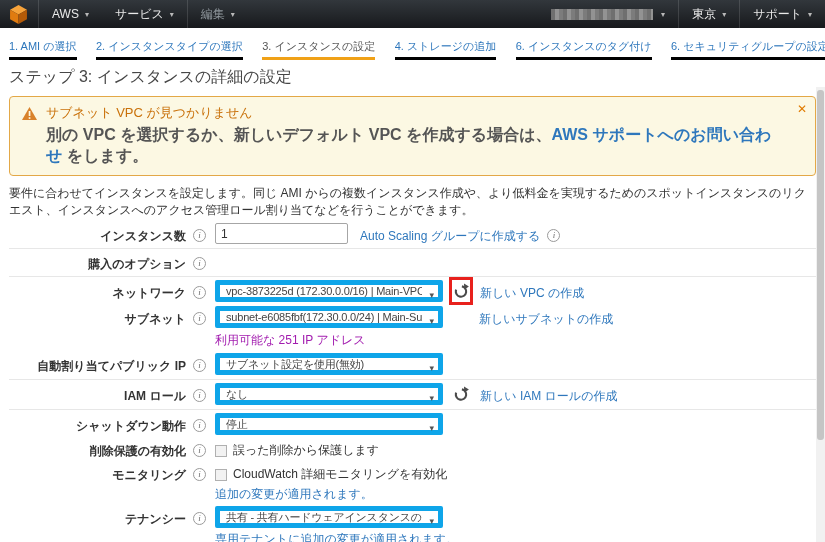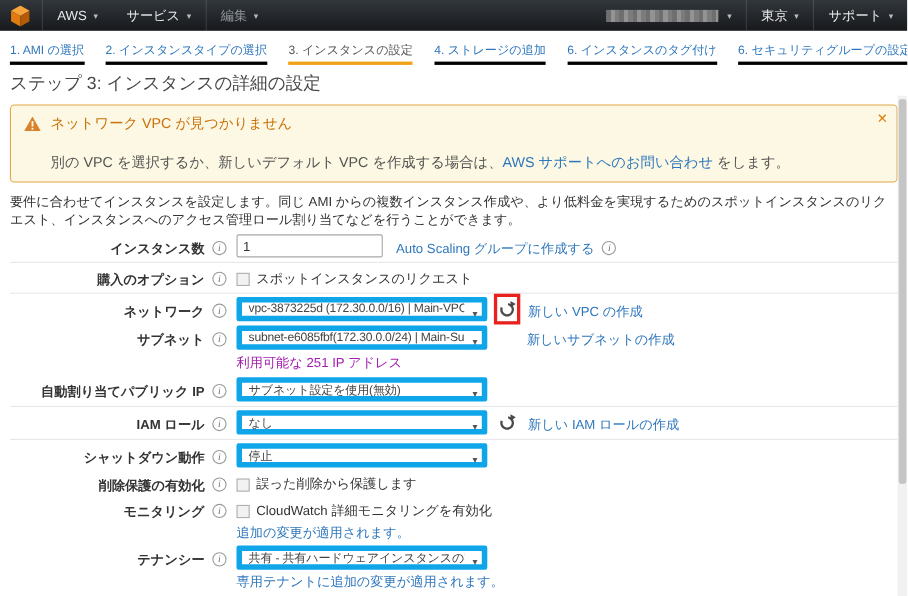--- a/index.html
+++ b/index.html
@@ -23,21 +23,21 @@
   .steps { padding:8px 0 0 9px; white-space:nowrap; }
   .step { display:inline-block; margin-right:15px; padding-bottom:3px; border-bottom:3px solid #000000; font-size:11px; color:#2e77bc; cursor:pointer; }
   .step.active { color:#555; font-weight:normal; border-bottom-color:#f0a117; }
 
   .page-title { margin:7px 0 0 9px; font-size:16px; color:#464646; font-weight:400; }
 
   
   .warning { position:relative; margin:8px 9px 0 9px; background:#fcf8e3; border:1px solid #e3a847; border-radius:4px; padding:7px 30px 8px 12px; }
   .warning-head { display:flex; align-items:center; gap:9px; }
   .warning-title { color:#c9710a; font-size:13px; }
-  .warning-body { margin:18px 0 0 24px; font-size:13px; color:#555; }
+  .warning-body { margin:3px 0 0 24px; font-size:16px; color:#555;font-weight:bold; }
   .link { color:#2e77bc; text-decoration:none; cursor:pointer; }
   .warning-close { position:absolute; top:5px; right:8px; color:#e07b00; font-size:12px; font-weight:bold; cursor:pointer; }
 
   .intro { margin:9px 9px 0 9px; font-size:12px; color:#333; line-height:1.42; }
 
   
   .form { margin-top:3px; font-size:12px; }
   .frow { display:flex; align-items:flex-start; padding:2px 0; }
   .frow.tight { padding:1px 0; }
   .flabel { width:186px; text-align:right; font-weight:bold; font-size:12px; color:#333; padding-top:5px; flex:none; }
@@ -127,21 +127,21 @@
 
   <h1 class="page-title">ステップ 3: インスタンスの詳細の設定</h1>
 
   <div class="warning">
     <div class="warning-head">
       <svg width="15" height="13" viewBox="0 0 15 13">
         <polygon points="7.5,0 15,13 0,13" fill="#d9822b"></polygon>
         <rect x="6.7" y="4" width="1.7" height="5" fill="#fcf8e3"></rect>
         <rect x="6.7" y="10.2" width="1.7" height="1.7" fill="#fcf8e3"></rect>
       </svg>
-      <span class="warning-title">ネットワーク VPC が見つかりません</span>
+      <span class="warning-title">サブネット VPC が見つかりません</span>
     </div>
     <div class="warning-body">
       <span>別の VPC を選択するか、新しいデフォルト VPC を作成する場合は、</span><span class="link">AWS サポートへのお問い合わせ</span><span> をします。</span>
     </div>
     <span class="warning-close">✕</span>
   </div>
 
   <p class="intro">要件に合わせてインスタンスを設定します。同じ AMI からの複数インスタンス作成や、より低料金を実現するためのスポットインスタンスのリクエスト、インスタンスへのアクセス管理ロール割り当てなどを行うことができます。</p>
 
   <div class="form">
@@ -153,26 +153,20 @@
         <input class="tinput" type="text" value="1" style="">
         <span class="row-link link ml12">Auto Scaling グループに作成する</span>
         <span class="iicon-slot"><span class="info-icon">i</span></span>
       </div>
     </div>
     <div class="divider"></div>
 
     <div class="frow tight">
       <div class="flabel">購入のオプション</div>
       <span class="iicon-slot"><span class="info-icon">i</span></span>
-      <div class="fctrl">
-        <label class="cbrow">
-          <span class="cb"></span>
-          <span>スポットインスタンスのリクエスト</span>
-        </label>
-      </div>
     </div>
     <div class="divider"></div>
 
     <div class="frow">
       <div class="flabel">ネットワーク</div>
       <span class="iicon-slot"><span class="info-icon">i</span></span>
       <div class="fctrl">
         <div class="sel">
           <span class="selval">vpc-3873225d (172.30.0.0/16) | Main-VPC</span>
           <span class="caret2">▾</span>

